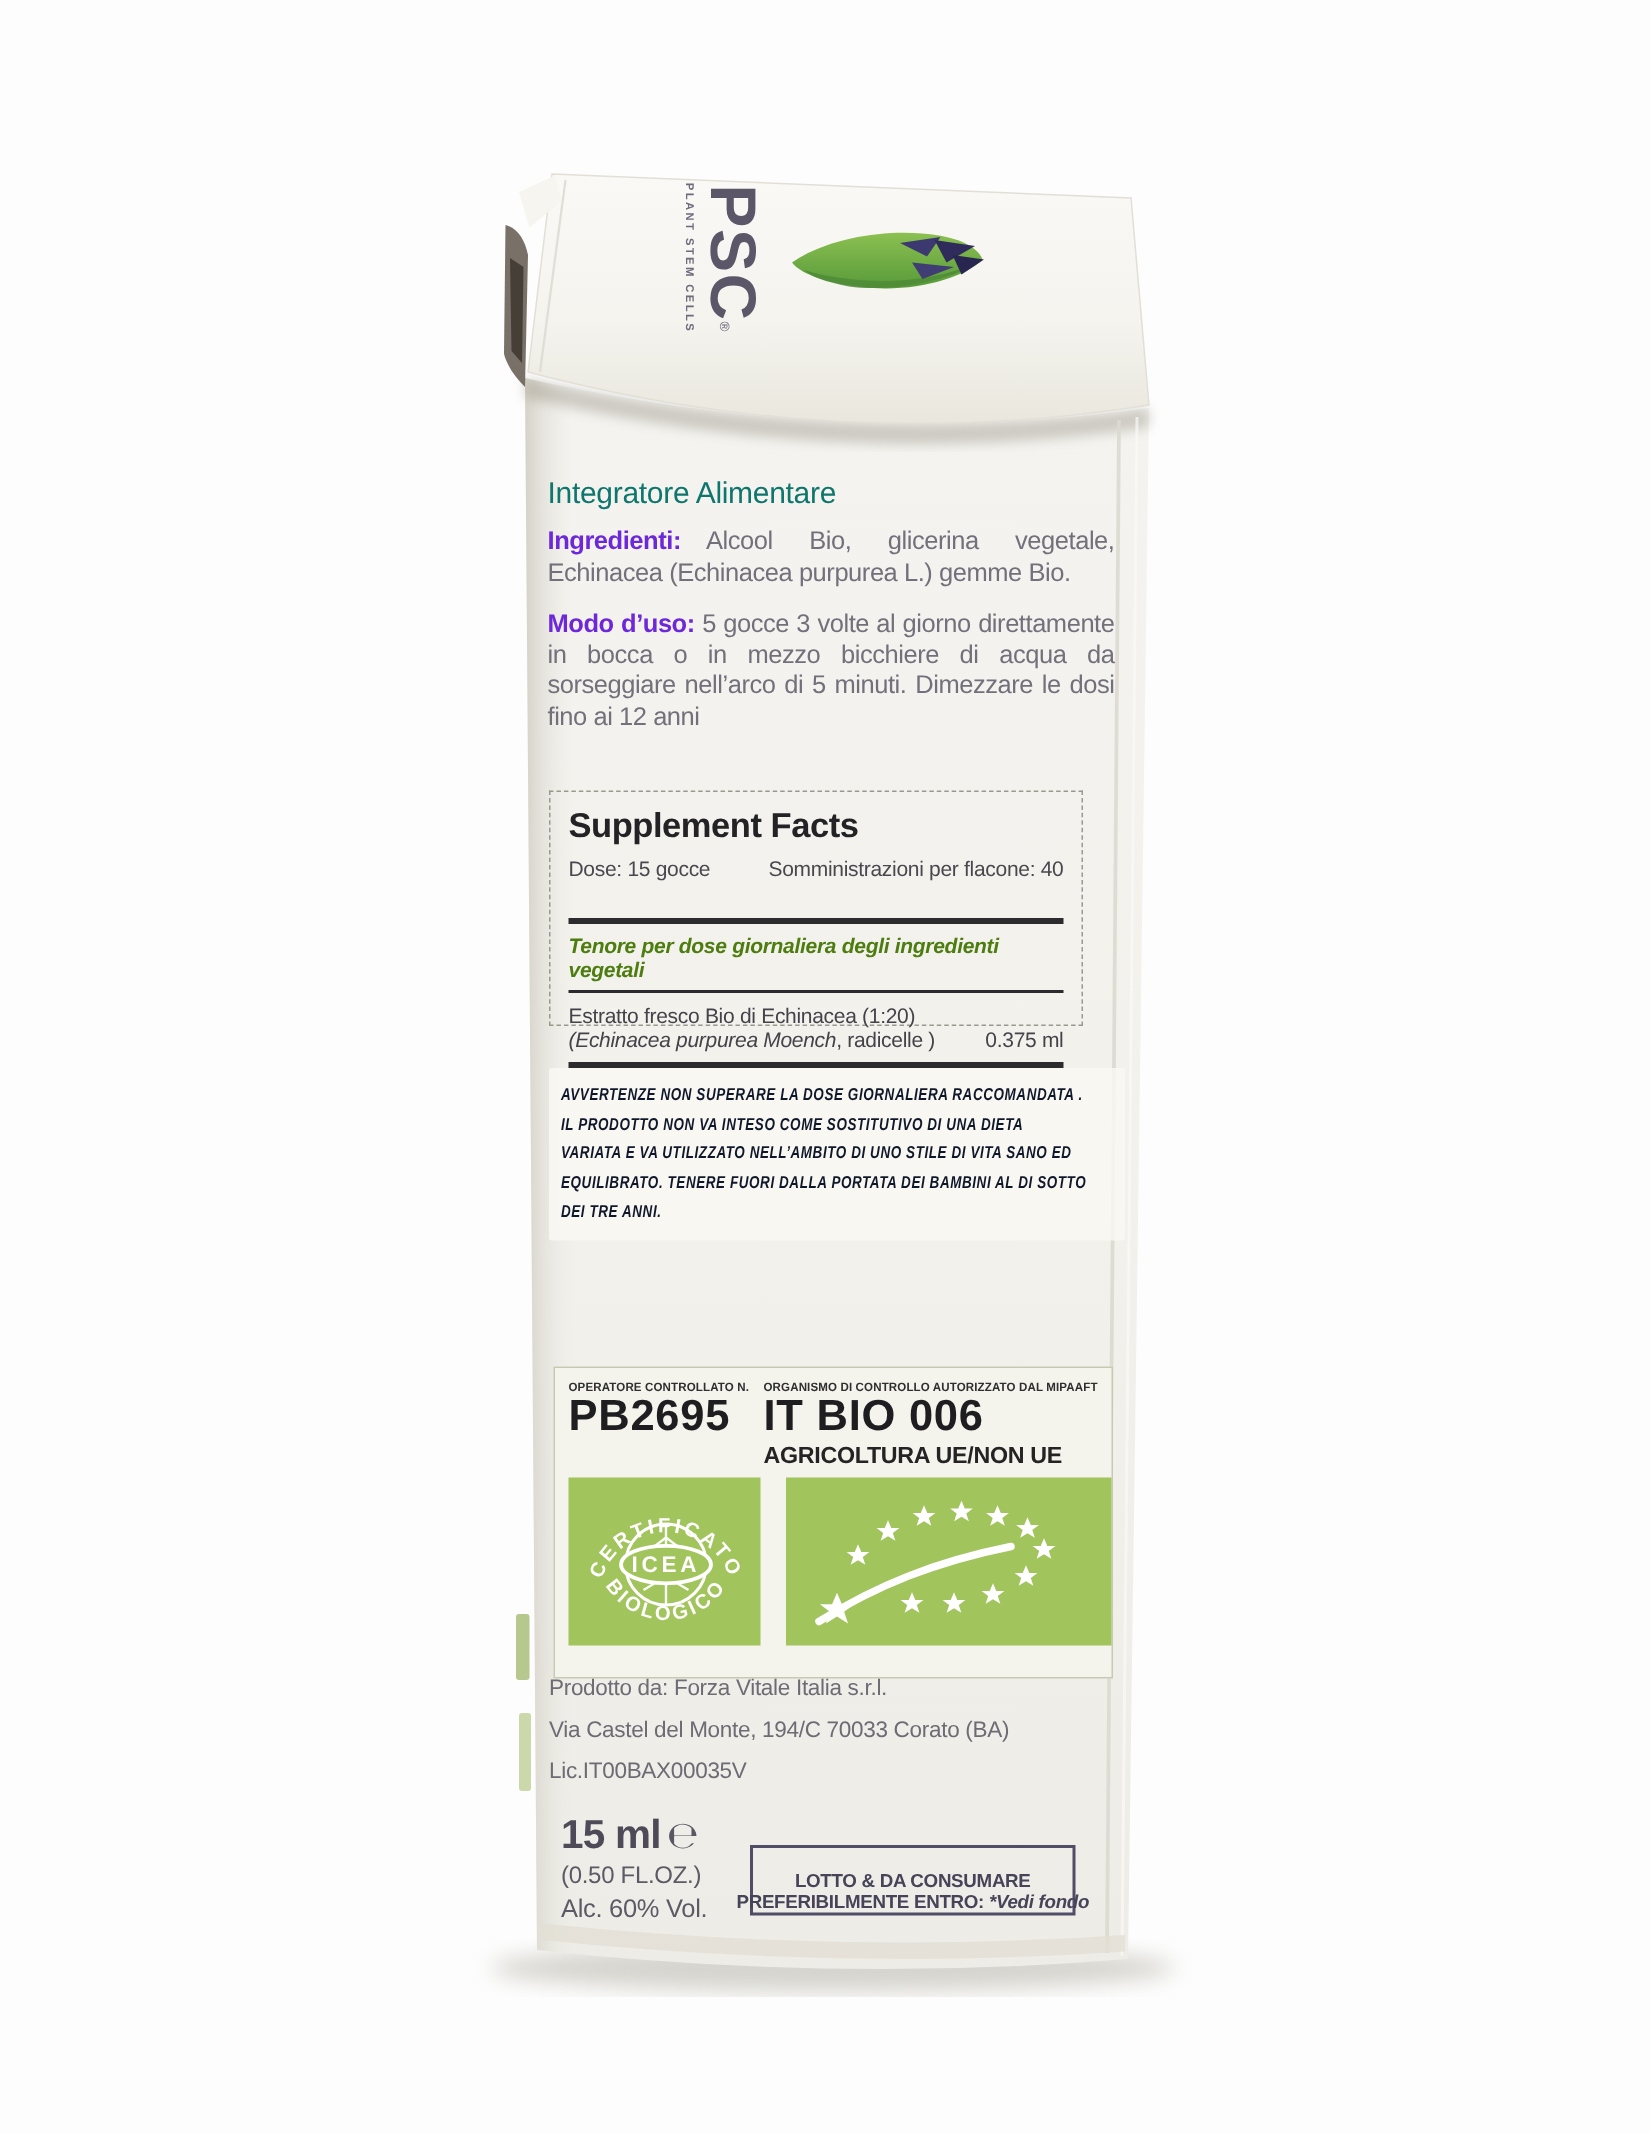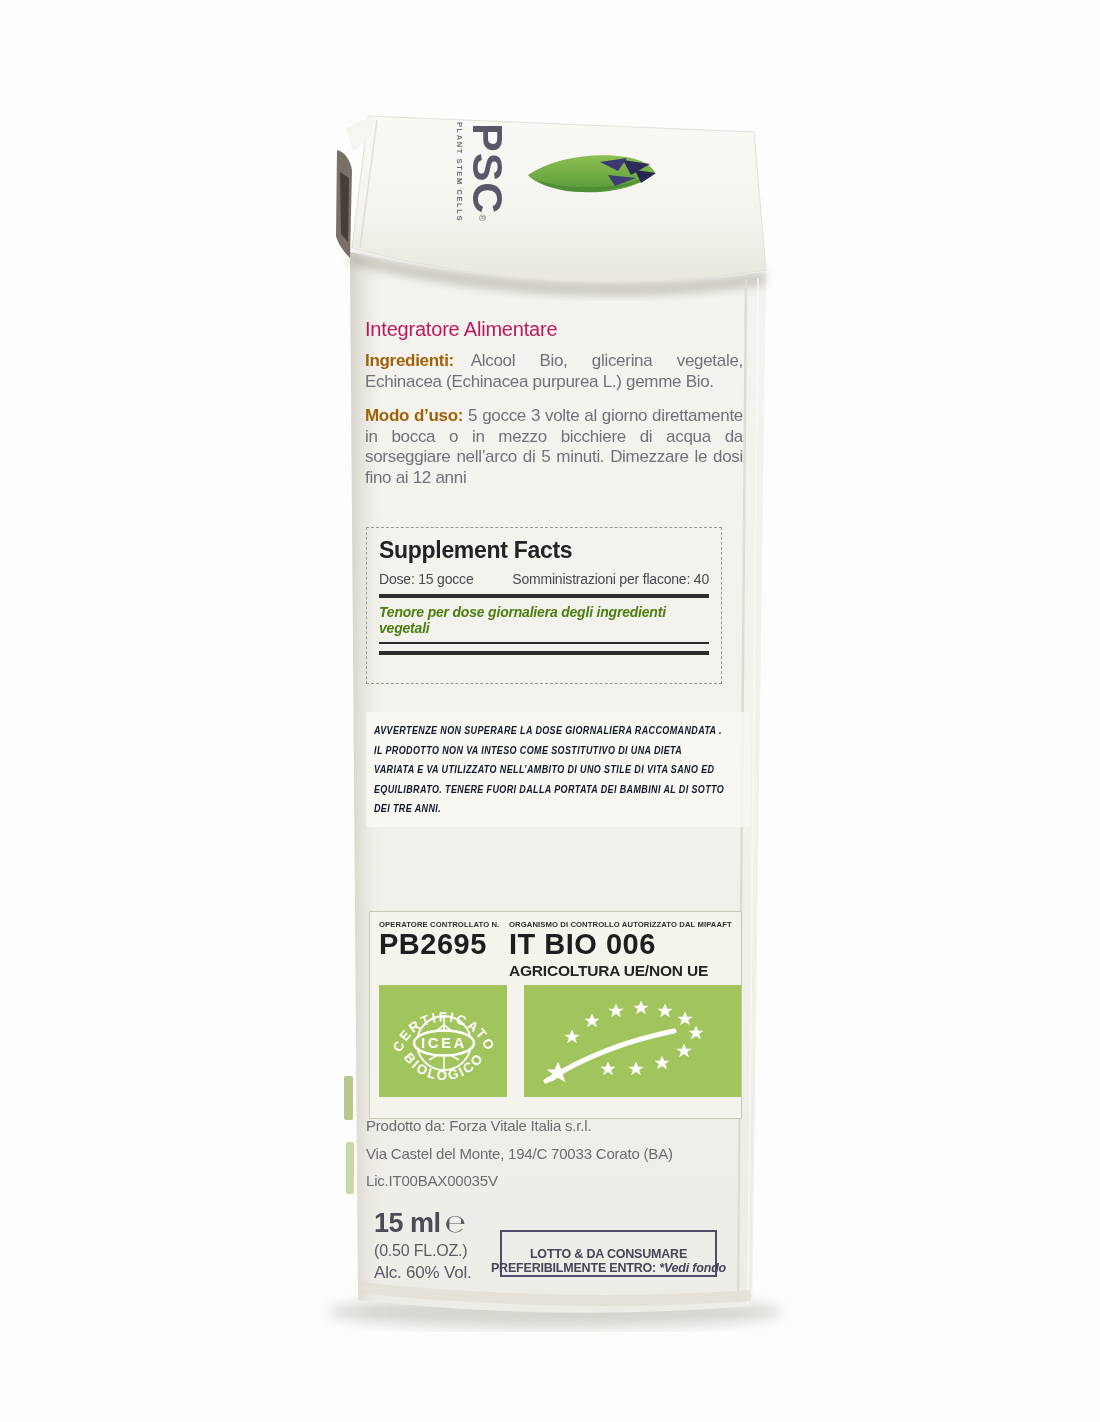--- a/index.html
+++ b/index.html
@@ -18,34 +18,34 @@
     transform:rotate(90deg);
     display:flex;flex-direction:column;align-items:center;justify-content:center;
     color:#5b5668;
   }
   .psc-brand{font-size:43px;font-weight:600;letter-spacing:1px;line-height:1;color:#5b5668;}
   .psc-mark{font-size:9px;vertical-align:super;color:#6b6678;}
   .psc-sub{font-size:7.5px;font-weight:600;letter-spacing:1.6px;color:#6f6a7c;margin-top:2px;white-space:nowrap;}
   .leaf-svg{position:absolute;left:524px;top:149px;width:134px;height:48px;}
 
   
-  .category{position:absolute;left:365px;top:318px;font-size:20px;letter-spacing:-0.2px;color:#be185d;font-weight:500;}
+  .category{position:absolute;left:365px;top:318px;font-size:20px;letter-spacing:-0.2px;color:#0f766e;font-weight:500;}
   .para{position:absolute;left:365px;width:378px;font-size:17px;line-height:20.5px;letter-spacing:-0.3px;
         color:#74707b;text-align:justify;}
-  .para .lbl{font-weight:700;color:#a16207;}
+  .para .lbl{font-weight:700;color:#6d28d9;}
   .para1{top:351px;}
   .para2{top:406px;}
 
   
   .facts{
     position:absolute;left:366px;top:527px;width:356px;height:157px;
     border:1px dashed #9b988e;padding:7px 12px 6px 12px;color:#3d3b40;
   }
   .facts-title{font-size:23px;font-weight:700;color:#232225;letter-spacing:-0.3px;margin:2px 0 7px 0;}
-  .facts-row{display:flex;justify-content:space-between;font-size:14px;letter-spacing:-0.2px;color:#4a484e;margin-bottom:7px;}
+  .facts-row{display:flex;justify-content:space-between;font-size:14px;letter-spacing:-0.2px;color:#4a484e;margin-bottom:25px;}
   .rule-thick{border:0;border-top:4px solid #2c2b2e;margin:0 0 6px 0;}
   .rule-thin{border:0;border-top:2px solid #2c2b2e;margin:0 0 7px 0;}
   .facts-header{font-size:14px;font-weight:600;color:#4d7c0f;letter-spacing:-0.2px;margin-bottom:6px;font-style:italic;}
   .facts-ing{display:flex;justify-content:space-between;align-items:flex-end;font-size:14px;letter-spacing:-0.2px;color:#45434a;margin-bottom:7px;}
   .facts-ing .l2 i{font-style:italic;}
   .facts-amount{font-size:14px;white-space:nowrap;padding-left:8px;}
 
   
   .warning{
     position:absolute;left:366px;top:712px;width:384px;padding:9px 8px 8px 8px;
@@ -175,20 +175,27 @@
 
   <div class="facts layer">
     <div class="facts-title">Supplement Facts</div>
     <div class="facts-row">
       <span>Dose: 15 gocce</span>
       <span>Somministrazioni per flacone: 40</span>
     </div>
     <hr class="rule-thick">
     <div class="facts-header">Tenore per dose giornaliera degli ingredienti vegetali</div>
     <hr class="rule-thin">
+    <div class="facts-ing">
+      <span>
+        <span>Estratto fresco Bio di Echinacea (1:20)</span><br>
+        <span class="l2"><i>(Echinacea purpurea Moench</i><span>, radicelle )</span></span>
+      </span>
+      <span class="facts-amount">0.375 ml</span>
+    </div>
     <hr class="rule-thick" style="margin-bottom:0;">
   </div>
 
   <div class="warning layer">
     <div class="warn-line">AVVERTENZE NON SUPERARE LA DOSE GIORNALIERA RACCOMANDATA .</div>
     <div class="warn-line">IL PRODOTTO NON VA INTESO COME SOSTITUTIVO DI UNA DIETA</div>
     <div class="warn-line">VARIATA E VA UTILIZZATO NELL’AMBITO DI UNO STILE DI VITA SANO ED</div>
     <div class="warn-line">EQUILIBRATO. TENERE FUORI DALLA PORTATA DEI BAMBINI AL DI SOTTO</div>
     <div class="warn-line">DEI TRE ANNI.</div>
   </div>

